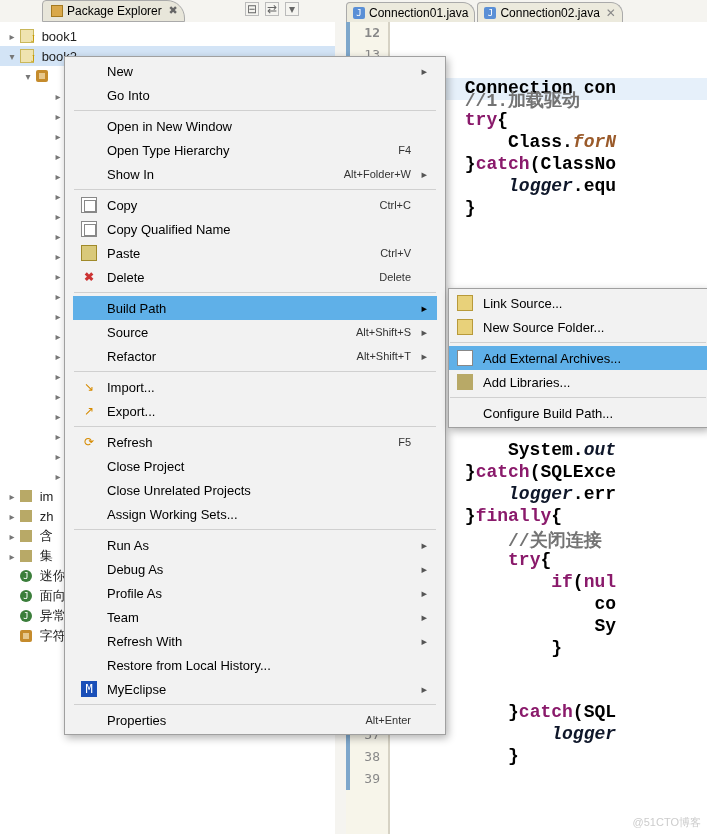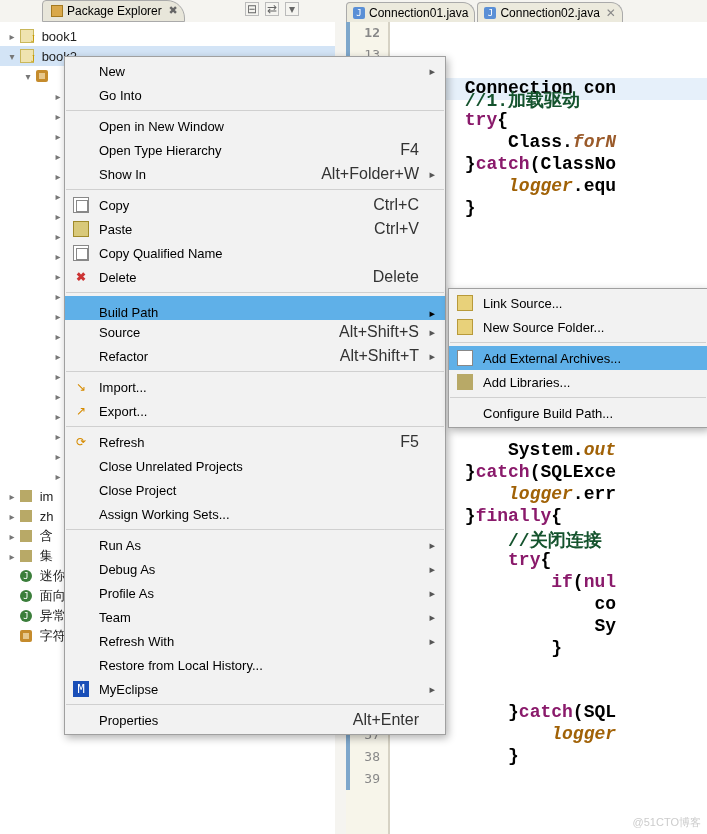--- a/index.html
+++ b/index.html
@@ -89,43 +89,43 @@
     color:#888; font:13px/22px Consolas,monospace; font-weight:normal;
     border-left:4px solid #7ea7cb; padding-left:2px;
   }
   .code {
     position:absolute; left:48px; top:0; right:0; bottom:0;
     white-space: pre;
   }
   .code .line { position:absolute; left:0; right:0; height:22px; padding-left:6px; }
   .code .cur { background:#e6f0fa;margin-top:12px; }
   .kw { color:#8a1a6b; }
-  .com { color:#14532d; }
+  .com { color:#737373; }
   .st { color:#9a5a2a; font-style: italic; }
-  .var { color:#a16207; font-style: italic; }
+  .var { color:#0f172a; font-style: italic; }
   .typ { color:#000; }
   
   .ctx {
     position:absolute; left:64px; top:56px; width:382px;
     background:#f2f2f2; border:1px solid #a0a0a0;
     box-shadow:2px 3px 8px rgba(0,0,0,.3);
-    padding:2px 0;
+    padding:2px 8px;
   }
   .ctx .row {
     display:flex; align-items:center;
     height:24px; padding:0 10px 0 34px;
     position:relative; color:#000;
   }
-  .ctx .row.hl { background:#5fb0e8; color:#000;align-items:flex-end; }
+  .ctx .row.hl { background:#5fb0e8; color:#000; }
   .ctx .sep { height:1px; background:#d0d0d0; margin:3px 1px; }
   .ctx .arrow::after {
     content:"▸"; position:absolute; right:10px; color:#555; font-size:11px;
   }
   .ctx .row.hl.arrow::after { color:#000; }
-  .ctx .sc { position:absolute; right:26px; color:#333; font-size:16px; }
+  .ctx .sc { position:absolute; right:26px; color:#333; font-size:11px; }
   .ctx .ic {
     position:absolute; left:8px; top:4px; width:16px; height:16px;
     display:flex; align-items:center; justify-content:center; font-size:12px;
   }
   .ic-copy{border:1px solid #888;background:#fff;}
   .ic-copy::after{content:"";position:absolute;left:2px;top:2px;width:10px;height:10px;border:1px solid #888;background:#fff;}
   .ic-paste{background:#d9c97a;border:1px solid #a08a2a;}
   .ic-del{color:#cc3333;font-weight:bold;}
   .ic-imp{color:#d68b00;}
   .ic-ref{color:#d68b00;}
@@ -286,29 +286,29 @@
       <span>Show In</span>
       <span class="sc">Alt+Folder+W</span>
     </div>
     <div class="sep"></div>
     <div class="row">
       <span class="ic ic-copy"></span>
       <span>Copy</span>
       <span class="sc">Ctrl+C</span>
     </div>
     <div class="row">
+      <span class="ic ic-copy"></span>
+      <span>Copy Qualified Name</span>
+    </div>
+    <div class="row">
       <span class="ic ic-paste"></span>
       <span>Paste</span>
       <span class="sc">Ctrl+V</span>
     </div>
     <div class="row">
-      <span class="ic ic-copy"></span>
-      <span>Copy Qualified Name</span>
-    </div>
-    <div class="row">
       <span class="ic ic-del">✖</span>
       <span>Delete</span>
       <span class="sc">Delete</span>
     </div>
     <div class="sep"></div>
     <div class="row arrow hl">
       <span>Build Path</span>
     </div>
     <div class="row arrow">
       <span>Source</span>
@@ -327,24 +327,24 @@
       <span class="ic ic-imp">↗</span>
       <span>Export...</span>
     </div>
     <div class="sep"></div>
     <div class="row">
       <span class="ic ic-ref">⟳</span>
       <span>Refresh</span>
       <span class="sc">F5</span>
     </div>
     <div class="row">
+      <span>Close Project</span>
+    </div>
+    <div class="row">
       <span>Close Unrelated Projects</span>
-    </div>
-    <div class="row">
-      <span>Close Project</span>
     </div>
     <div class="row">
       <span>Assign Working Sets...</span>
     </div>
     <div class="sep"></div>
     <div class="row arrow">
       <span>Run As</span>
     </div>
     <div class="row arrow">
       <span>Debug As</span>

